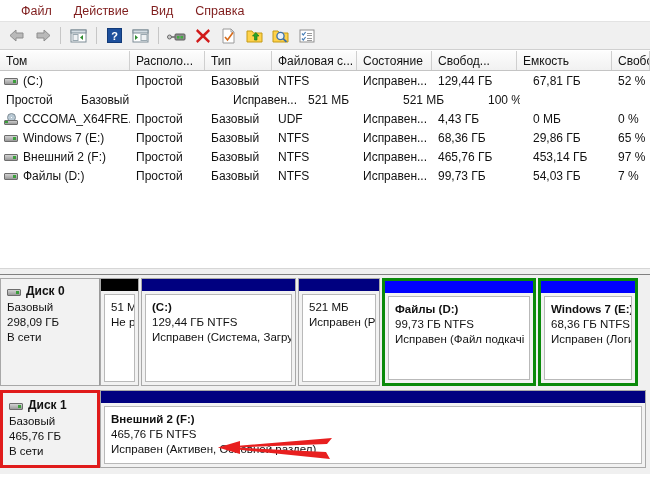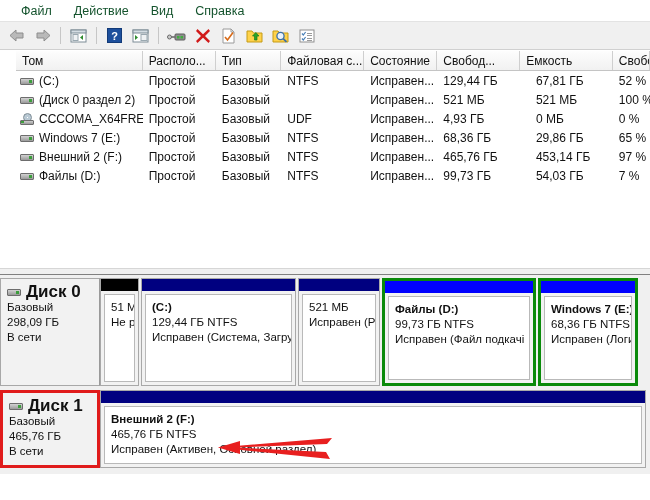--- a/index.html
+++ b/index.html
@@ -11,21 +11,21 @@
     -webkit-font-smoothing:antialiased;
   }
   .app{position:relative;width:650px;height:500px;}
 
   
   .menubar{
     height:21px;background:#ffffff;display:flex;align-items:center;
     padding-left:10px;
   }
   .menubar .mi{
-    font-size:12.5px;color:#14532d;padding:2px 11px 2px 11px;
+    font-size:12.5px;color:#7f1d1d;padding:2px 11px 2px 11px;
     white-space:nowrap;cursor:default;
   }
 
   
   .toolbar{
     height:27px;background:#f0f0f0;
     border-top:1px solid #e3e3e3;
     border-bottom:1px solid #d0d0d0;
     display:flex;align-items:center;padding-left:4px;gap:1px;
   }
@@ -93,21 +93,21 @@
 
   
   .diskpane{background:#f0f0f0;position:relative;}
   .diskrow{display:flex;position:relative;}
   .diskinfo{
     width:100px;box-sizing:border-box;
     background:#f2f2f2;border:1px solid #a8a8a8;border-right:1px solid #9a9a9a;
     padding:5px 0 0 6px;font-size:11.5px;line-height:15px;color:#111;
     cursor:default;
   }
-  .diskinfo .dtitle{display:flex;align-items:center;gap:5px;font-weight:bold;font-size:17px;margin-bottom:1px;}
+  .diskinfo .dtitle{display:flex;align-items:center;gap:5px;font-weight:bold;font-size:12px;margin-bottom:1px;}
   .diskinfo.sel{border:3px solid #e01b1b;}
   .partstrip{flex:1;display:flex;align-items:flex-start;padding:0;position:relative;}
 
   .part{
     box-sizing:border-box;position:relative;background:#f2f2f2;
     border:1px solid #a8a8a8;margin-right:2px;display:flex;flex-direction:column;
     cursor:default;
   }
   .part .cap{height:12px;flex:0 0 auto;}
   .part .inner{
@@ -219,21 +219,21 @@
     <div class="tbtn">
       <svg width="16" height="14" viewBox="0 0 16 14">
         <rect x="1" y="1" width="14" height="12" fill="#ffffff" stroke="#8f8f8f"></rect>
         <path d="M3 4.5 L4.3 6 L6.6 3" fill="none" stroke="#4a80b8" stroke-width="1.2"></path>
         <path d="M3 9.5 L4.3 11 L6.6 8" fill="none" stroke="#4a80b8" stroke-width="1.2"></path>
         <path d="M8 4.5 H13 M8 6.5 H13 M8 9.5 H13 M8 11.5 H13" stroke="#9a9a9a" stroke-width="1"></path>
       </svg>
     </div>
   </div>
 
-  <div class="listwrap" style="height:212px;padding-left:16px;">
+  <div class="listwrap" style="height:212px;">
     <div class="hdrrow" id="hdrrow">
         <div class="hcell" style="width: 130px;">Том</div>
         <div class="hcell" style="width: 75px;">Располо...</div>
         <div class="hcell" style="width: 67px;">Тип</div>
         <div class="hcell" style="width: 85px;">Файловая с...</div>
         <div class="hcell" style="width: 75px;">Состояние</div>
         <div class="hcell" style="width: 85px;">Свобод...</div>
         <div class="hcell" style="width: 95px;">Емкость</div>
         <div class="hcell" style="width: 38px;">Свободн</div>
       </div>
@@ -248,27 +248,20 @@
           </div>
           <div class="vcell" style="width: 75px;">Простой</div>
           <div class="vcell" style="width: 67px;">Базовый</div>
           <div class="vcell" style="width: 85px;">NTFS</div>
           <div class="vcell" style="width: 75px;">Исправен...</div>
           <div class="vcell" style="width: 95px;">129,44 ГБ</div>
           <div class="vcell" style="width: 85px;">67,81 ГБ</div>
           <div class="vcell" style="width: 38px;">52 %</div>
         </div>
         <div class="vrow">
-          <div class="vcell vol" style="width: 130px;">
-            <span class="drvicon">
-              <span class="body"></span>
-              <span class="led"></span>
-            </span>
-            <span>(Диск 0 раздел 2)</span>
-          </div>
           <div class="vcell" style="width: 75px;">Простой</div>
           <div class="vcell" style="width: 67px;">Базовый</div>
           <div class="vcell" style="width: 85px;"></div>
           <div class="vcell" style="width: 75px;">Исправен...</div>
           <div class="vcell" style="width: 95px;">521 МБ</div>
           <div class="vcell" style="width: 85px;">521 МБ</div>
           <div class="vcell" style="width: 38px;">100 %</div>
         </div>
         <div class="vrow">
           <div class="vcell vol" style="width: 130px;">
@@ -276,21 +269,21 @@
               <span class="disc"></span>
               <span class="base"></span>
               <span class="led"></span>
             </span>
             <span>CCCOMA_X64FRE...</span>
           </div>
           <div class="vcell" style="width: 75px;">Простой</div>
           <div class="vcell" style="width: 67px;">Базовый</div>
           <div class="vcell" style="width: 85px;">UDF</div>
           <div class="vcell" style="width: 75px;">Исправен...</div>
-          <div class="vcell" style="width: 95px;">4,93 ГБ</div>
+          <div class="vcell" style="width: 95px;">4,43 ГБ</div>
           <div class="vcell" style="width: 85px;">0 МБ</div>
           <div class="vcell" style="width: 38px;">0 %</div>
         </div>
         <div class="vrow">
           <div class="vcell vol" style="width: 130px;">
             <span class="drvicon">
               <span class="body"></span>
               <span class="led"></span>
             </span>
             <span>Windows 7 (E:)</span>

